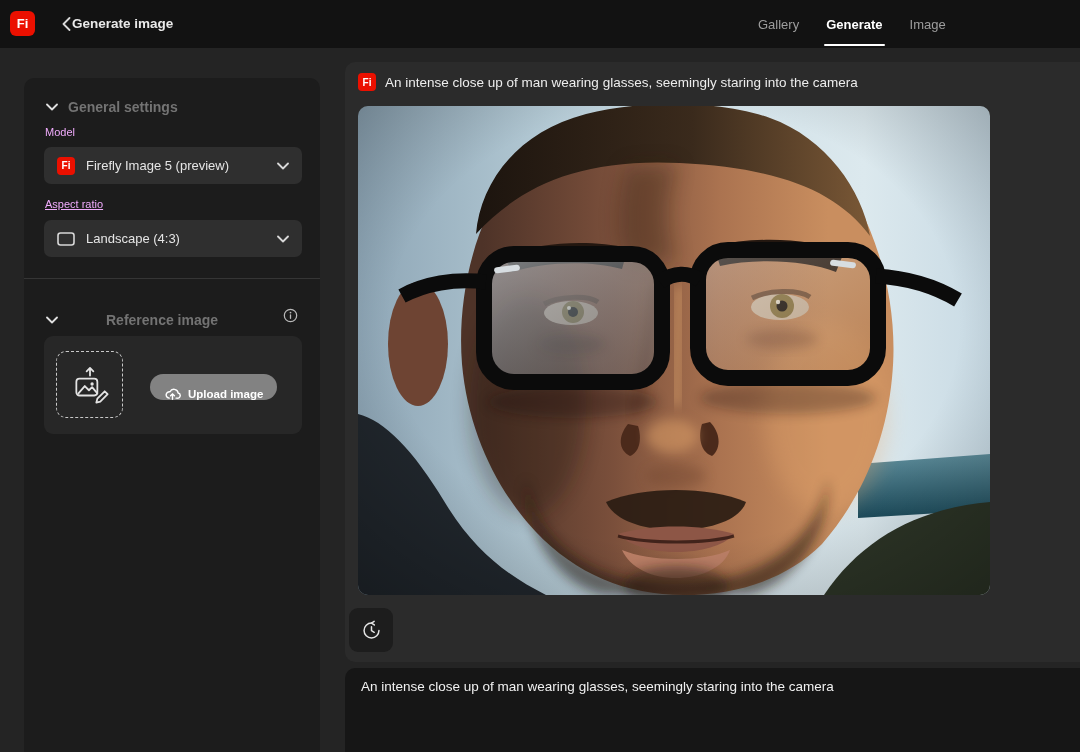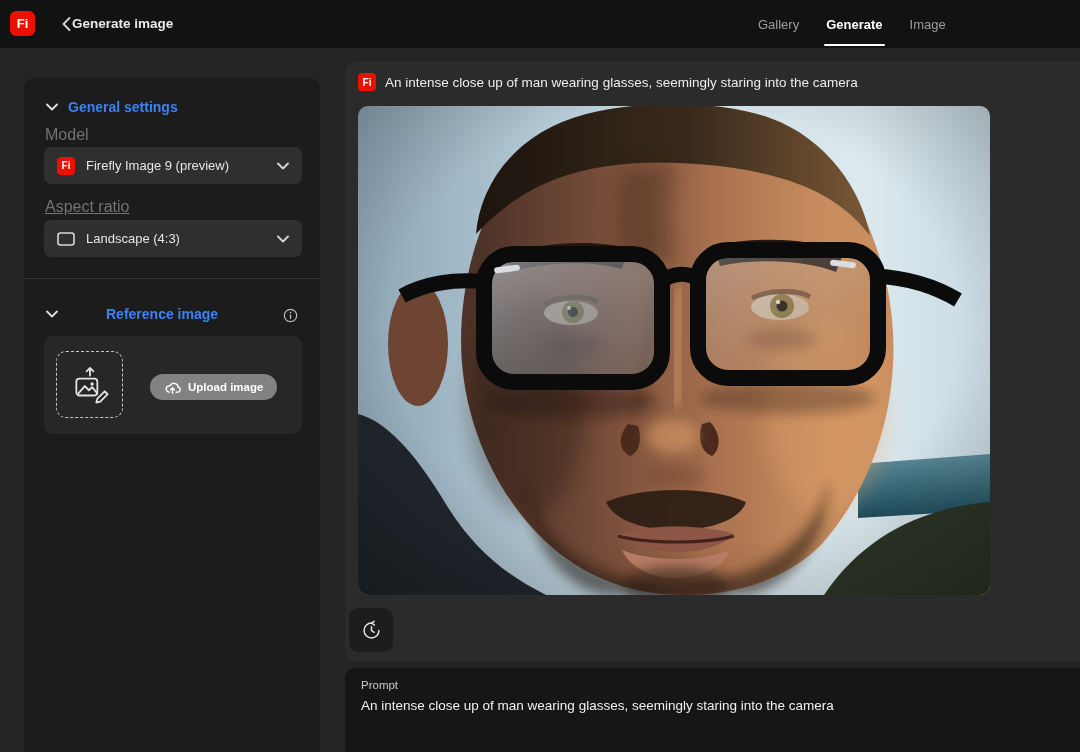--- a/index.html
+++ b/index.html
@@ -18,43 +18,43 @@
   .tab { position:relative; height:48px; display:flex; align-items:center;
          font-size:13px; color:#9d9d9d; cursor:pointer; }
   .tab.active { color:#ffffff; font-weight:700;text-align:center; }
   .tab.active::after { content:""; position:absolute; left:-2px; right:-2px; bottom:2px;
                        height:2.5px; background:#fff; border-radius:2px; }
 
   
   .sidebar { position:absolute; left:24px; top:78px; width:296px; height:700px;
              background:#1c1c1c; border-radius:10px; }
   .sec-head { position:absolute; left:22px; display:flex; align-items:center; gap:10px;
-              color:#3b82f6; font-weight:700; font-size:14px; cursor:pointer; }
+              color:#737373; font-weight:700; font-size:14px; cursor:pointer; }
   .head-general { top:21px; }
-  .head-reference { top:228px;gap:48px; }
-  .field-label { position:absolute; left:21px; font-size:16px; color:#737373; }
+  .head-reference { top:234px;gap:48px; }
+  .field-label { position:absolute; left:21px; font-size:11px; color:#f0abfc; }
   .lbl-model { top:48px; } .lbl-aspect { top:120px;text-decoration:underline; }
   .dd { position:absolute; left:20px; width:258px; height:37px; background:#2f2f2f;
         border-radius:7px; display:flex; align-items:center; padding:0 13px; gap:11px;
         font-size:13px; color:#e5e5e5; cursor:pointer; }
   .dd-model { top:69px; } .dd-aspect { top:142px; }
   .dd .chev { margin-left:auto; display:flex; }
   .fi-badge { width:18px; height:18px; min-width:18px; border-radius:4px; background:#EB1000;
               color:#fff; font-weight:800; font-size:10px;
               display:flex; align-items:center; justify-content:center; }
   .divider { position:absolute; left:0; right:0; top:200px; height:1px; background:#353535; }
   .info-btn { position:absolute; right:22px; top:229px; width:16px; height:16px; cursor:pointer;
               display:flex; align-items:center; justify-content:center; }
   .upload-card { position:absolute; left:20px; top:258px; width:258px; height:98px;
                  background:#272727; border-radius:9px; }
   .dropzone { position:absolute; left:12px; top:15px; width:67px; height:67px;
               border:1.6px dashed #c9c9c9; border-radius:10px; cursor:pointer;
               display:flex; align-items:center; justify-content:center; }
   .upload-pill { position:absolute; left:106px; top:38px; height:26px; padding:0 14px;
-                 background:#828282; border-radius:13px; display:flex; align-items:center;
+                 background:#828282; border-radius:13px; display:flex; align-items:flex-end;
                  gap:7px; color:#fff; font-size:11.5px; font-weight:700; cursor:pointer; white-space:nowrap; }
 
   
   .main-card { position:absolute; left:345px; top:62px; width:745px; height:600px;
                background:#2b2b2b; border-radius:10px; }
   .prompt-bar { position:absolute; left:13px; top:11px; display:flex; align-items:center; gap:9px; }
   .prompt-bar-text { font-size:13.5px; color:#ededed; }
   .portrait-wrap { position:absolute; left:13px; top:44px; width:632px; height:489px;
                    border-radius:10px; overflow:hidden; cursor:pointer; }
   .portrait-wrap svg { display:block; width:100%; height:100%; }
@@ -95,21 +95,21 @@
       <svg width="12" height="8" viewBox="0 0 12 8">
           <path d="M1 1.5 L6 6.5 L11 1.5" stroke="#e0e0e0" stroke-width="1.8" fill="none" stroke-linecap="round" stroke-linejoin="round"></path>
         </svg>
     </span>
     <span>General settings</span>
   </div>
 
   <div class="field-label lbl-model">Model</div>
   <div class="dd dd-model">
     <span class="fi-badge">Fi</span>
-    <span>Firefly Image 9 (preview)</span>
+    <span>Firefly Image 5 (preview)</span>
     <span class="chev">
       <svg width="12" height="8" viewBox="0 0 12 8">
           <path d="M1 1.5 L6 6.5 L11 1.5" stroke="#d8d8d8" stroke-width="1.8" fill="none" stroke-linecap="round" stroke-linejoin="round"></path>
         </svg>
     </span>
   </div>
 
   <div class="field-label lbl-aspect">Aspect ratio</div>
   <div class="dd dd-aspect">
     <span style="display:flex">
@@ -286,15 +286,14 @@
       <svg width="21" height="21" viewBox="0 0 24 24" fill="none" stroke="#e4e4e4" stroke-width="1.7" stroke-linecap="round" stroke-linejoin="round">
         <path d="M12 3.5 a8.5 8.5 0 1 0 8.5 8.5"></path>
         <path d="M12 3.5 L15 1.6 M12 3.5 L15.2 5.7"></path>
         <path d="M12 7.6 v4.6 l3.1 1.9"></path>
       </svg>
     </span>
   </div>
 </div>
 
 <div class="prompt-panel">
-  <div class="prompt-label">Prompt</div>
   <div class="prompt-text">An intense close up of man wearing glasses, seemingly staring into the camera</div>
 </div>
 
 </body></html>

